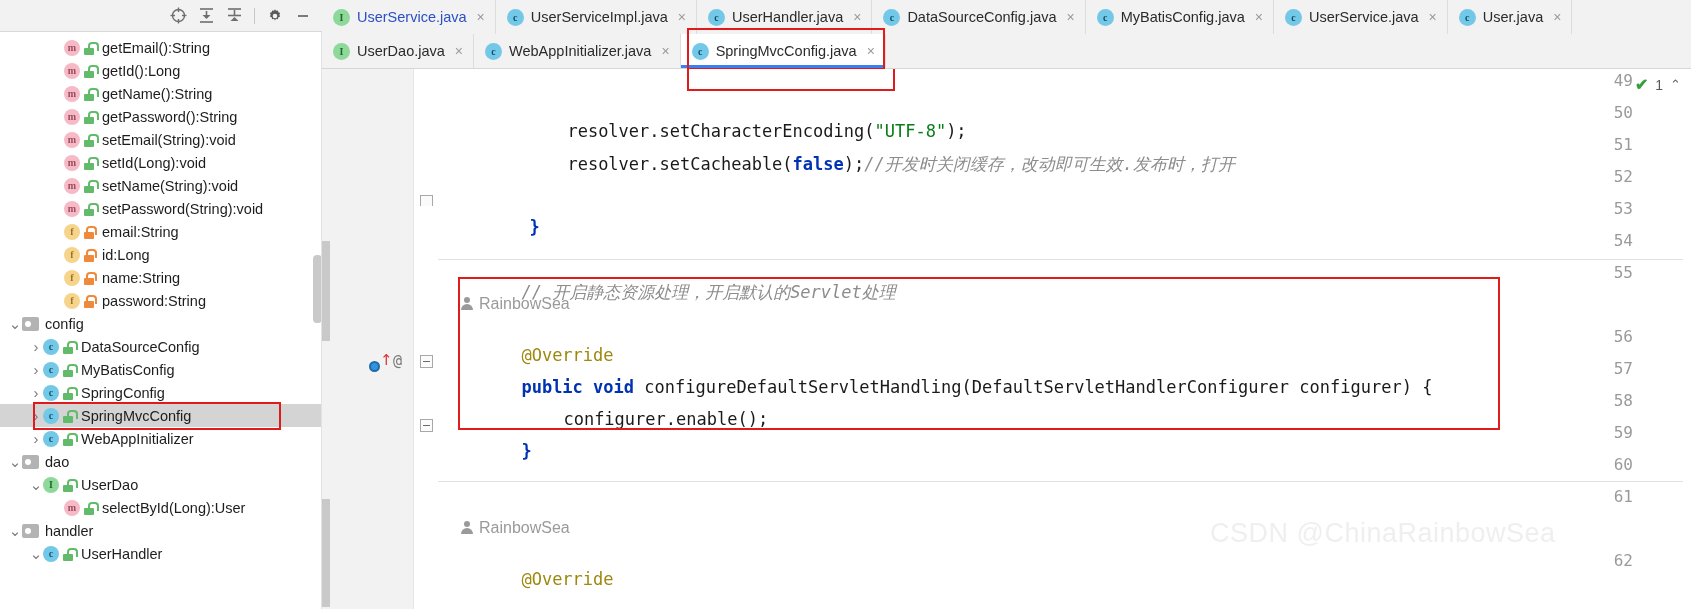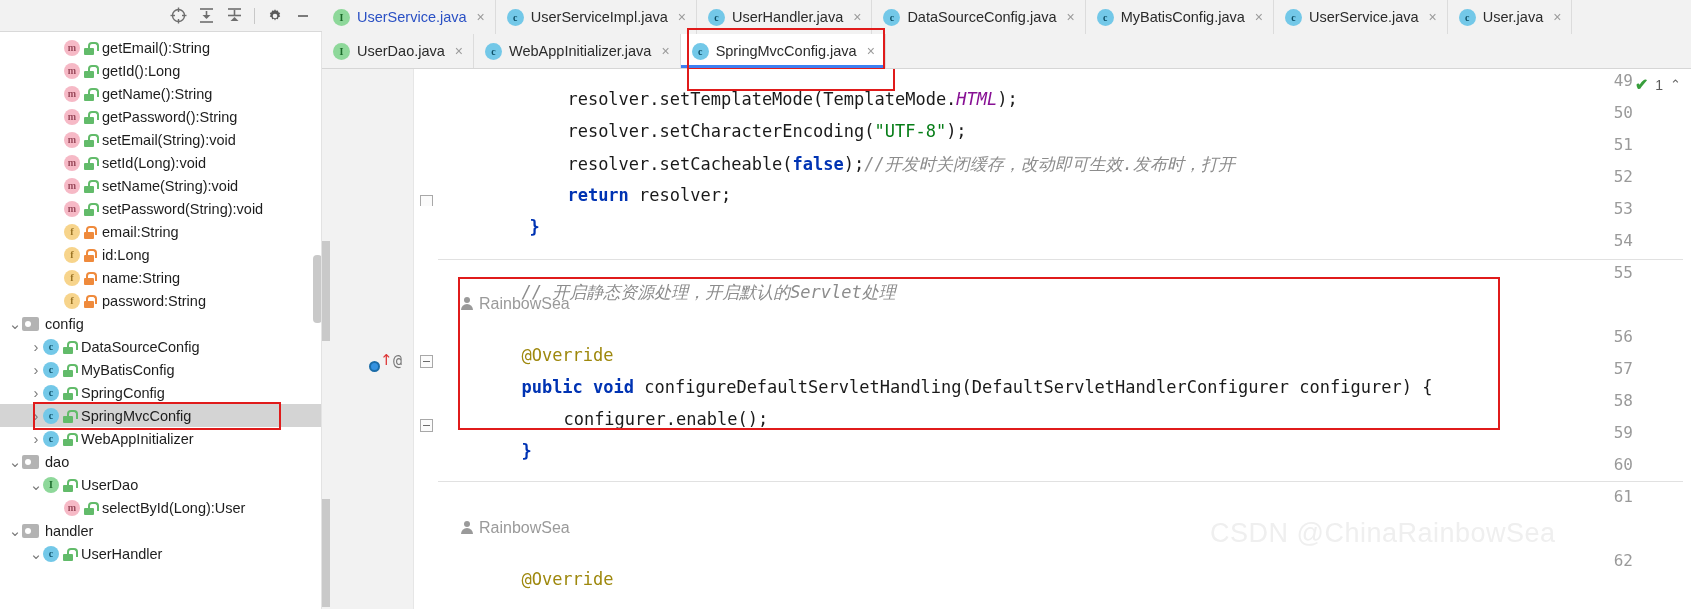--- a/index.html
+++ b/index.html
@@ -603,35 +603,29 @@
     <div class="fold top" style="top:126px"></div>
     <div class="fold" style="top:286px"></div>
     <div class="fold" style="top:350px"></div>
     <div class="gutter-icon-run" style="left:47px; top:292px"></div>
     <div class="gutter-arrow-up" style="left:58px; top:282px">↑</div>
     <div class="gutter-at" style="left:71px; top:283px">@</div>
 
     <div class="sep-line" style="top:190px"></div>
     <div class="sep-line" style="top:412px"></div>
 
-    <div class="code-line" style="top:0px; padding-left:64px">
-      <span>resolver.setTemplateMode(TemplateMode.</span><span class="stat">HTML</span><span>);</span>
-    </div>
 
     <div class="code-line" style="top:32px; padding-left:64px">
       <span>resolver.setCharacterEncoding(</span><span class="str">"UTF-8"</span><span>);</span>
     </div>
 
     <div class="code-line" style="top:64px; padding-left:64px">
       <span>resolver.setCacheable(</span><span class="kw">false</span><span>);</span><span class="cmt">//开发时关闭缓存，改动即可生效.发布时，打开</span>
     </div>
 
-    <div class="code-line" style="top:96px; padding-left:64px">
-      <span class="kw">return</span><span> resolver;</span>
-    </div>
 
     <div class="code-line" style="top:128px; padding-left:26px">
       <span class="kw">}</span>
     </div>
 
     <div class="code-line" style="top:192px; padding-left:18px">
       <span class="cmt">// 开启静态资源处理，开启默认的Servlet处理</span>
     </div>
 
     <div class="author-line" style="top:226px; padding-left:18px">

